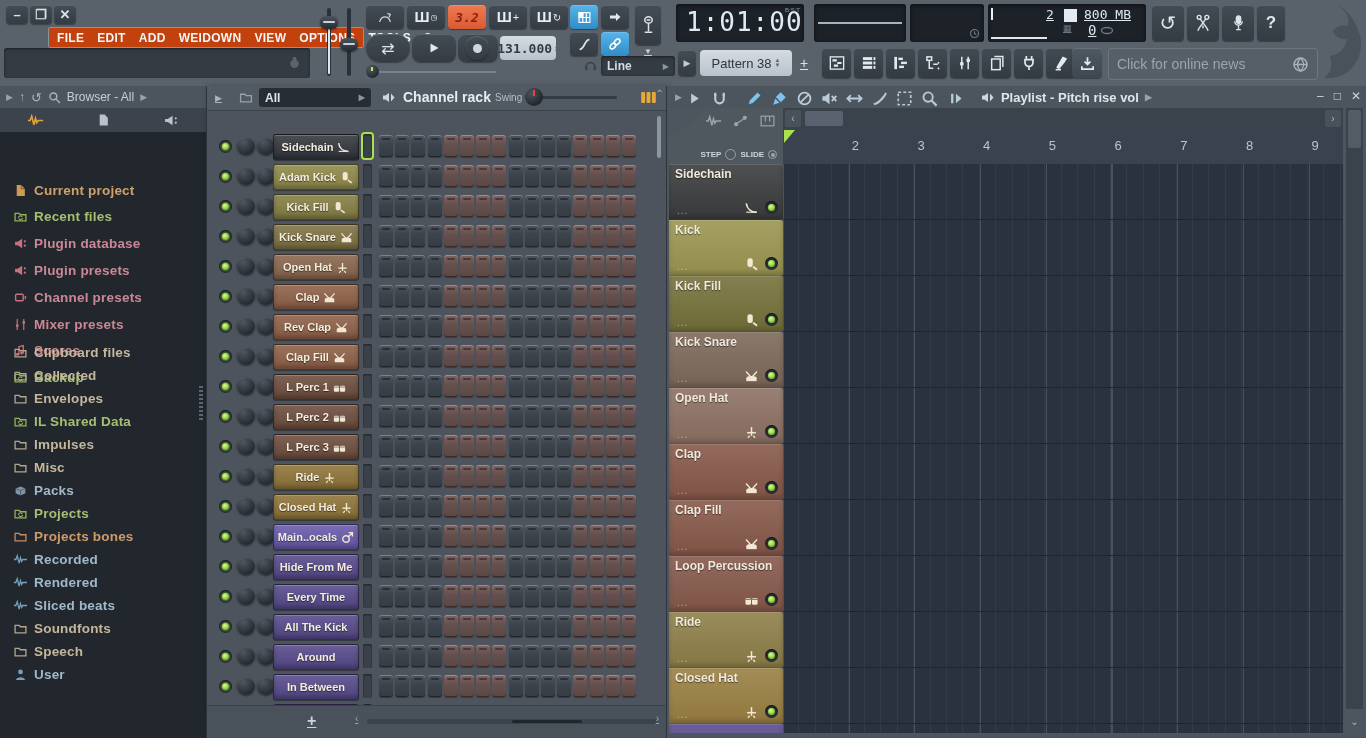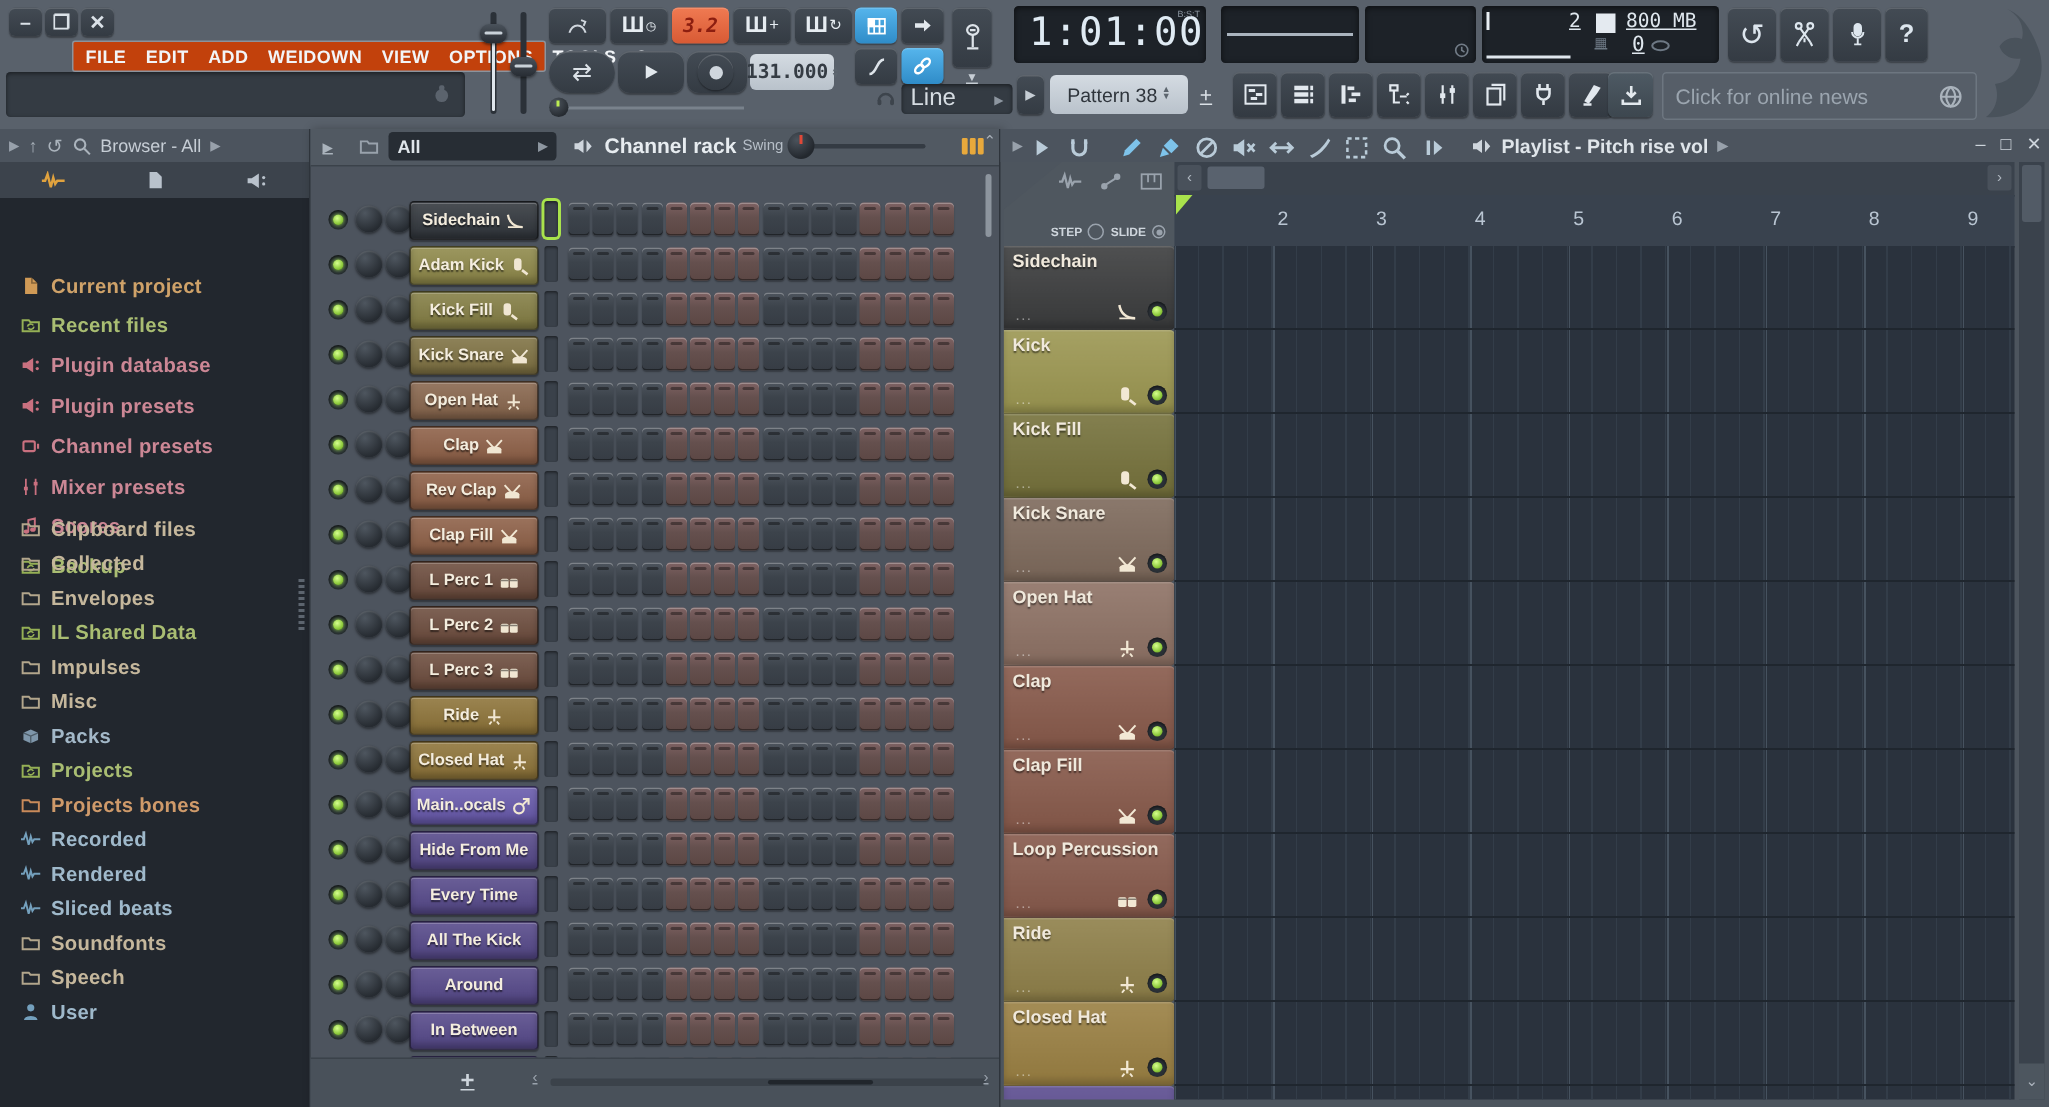--- a/index.html
+++ b/index.html
@@ -301,21 +301,21 @@
       </div>
     <span class="abs" style="left:644px;top:47px;font-size:8px;color:#c6cdd4">▼</span>
     <span class="icon abs" style="left:583px;top:58px;width:15px;height:14px;color:#3d444c">
         <svg viewBox="0 0 12 12">
           <path d="M2 8a4 4 0 0 1 8 0" fill="none" stroke="currentColor" stroke-width="1.4"></path>
           <rect x="1.3" y="7" width="2.2" height="3.4" rx="1" fill="currentColor"></rect>
           <rect x="8.5" y="7" width="2.2" height="3.4" rx="1" fill="currentColor"></rect>
         </svg>
       </span>
     <div class="darkbox" style="left:601px;top:56px;width:62px;height:20px;display:flex;align-items:center;justify-content:space-between;padding:0 6px">
-      <span style="font-size:16px;font-weight:normal;color:#d6dce2">Line</span>
+      <span style="font-size:12px;font-weight:bold;color:#d6dce2">Line</span>
       <span style="font-size:8px;color:#8d96a0">▶</span>
     </div>
 
     <div class="lcd abs" id="time-display">
       <span id="time-text">1:01:00</span>
       <span id="time-mode">B:S:T</span>
     </div>
 
     <div class="tbtn" style="left:678px;top:50px;width:18px;height:26px">
         <span style="font-size:9px;color:#c6cdd4">▶</span>

